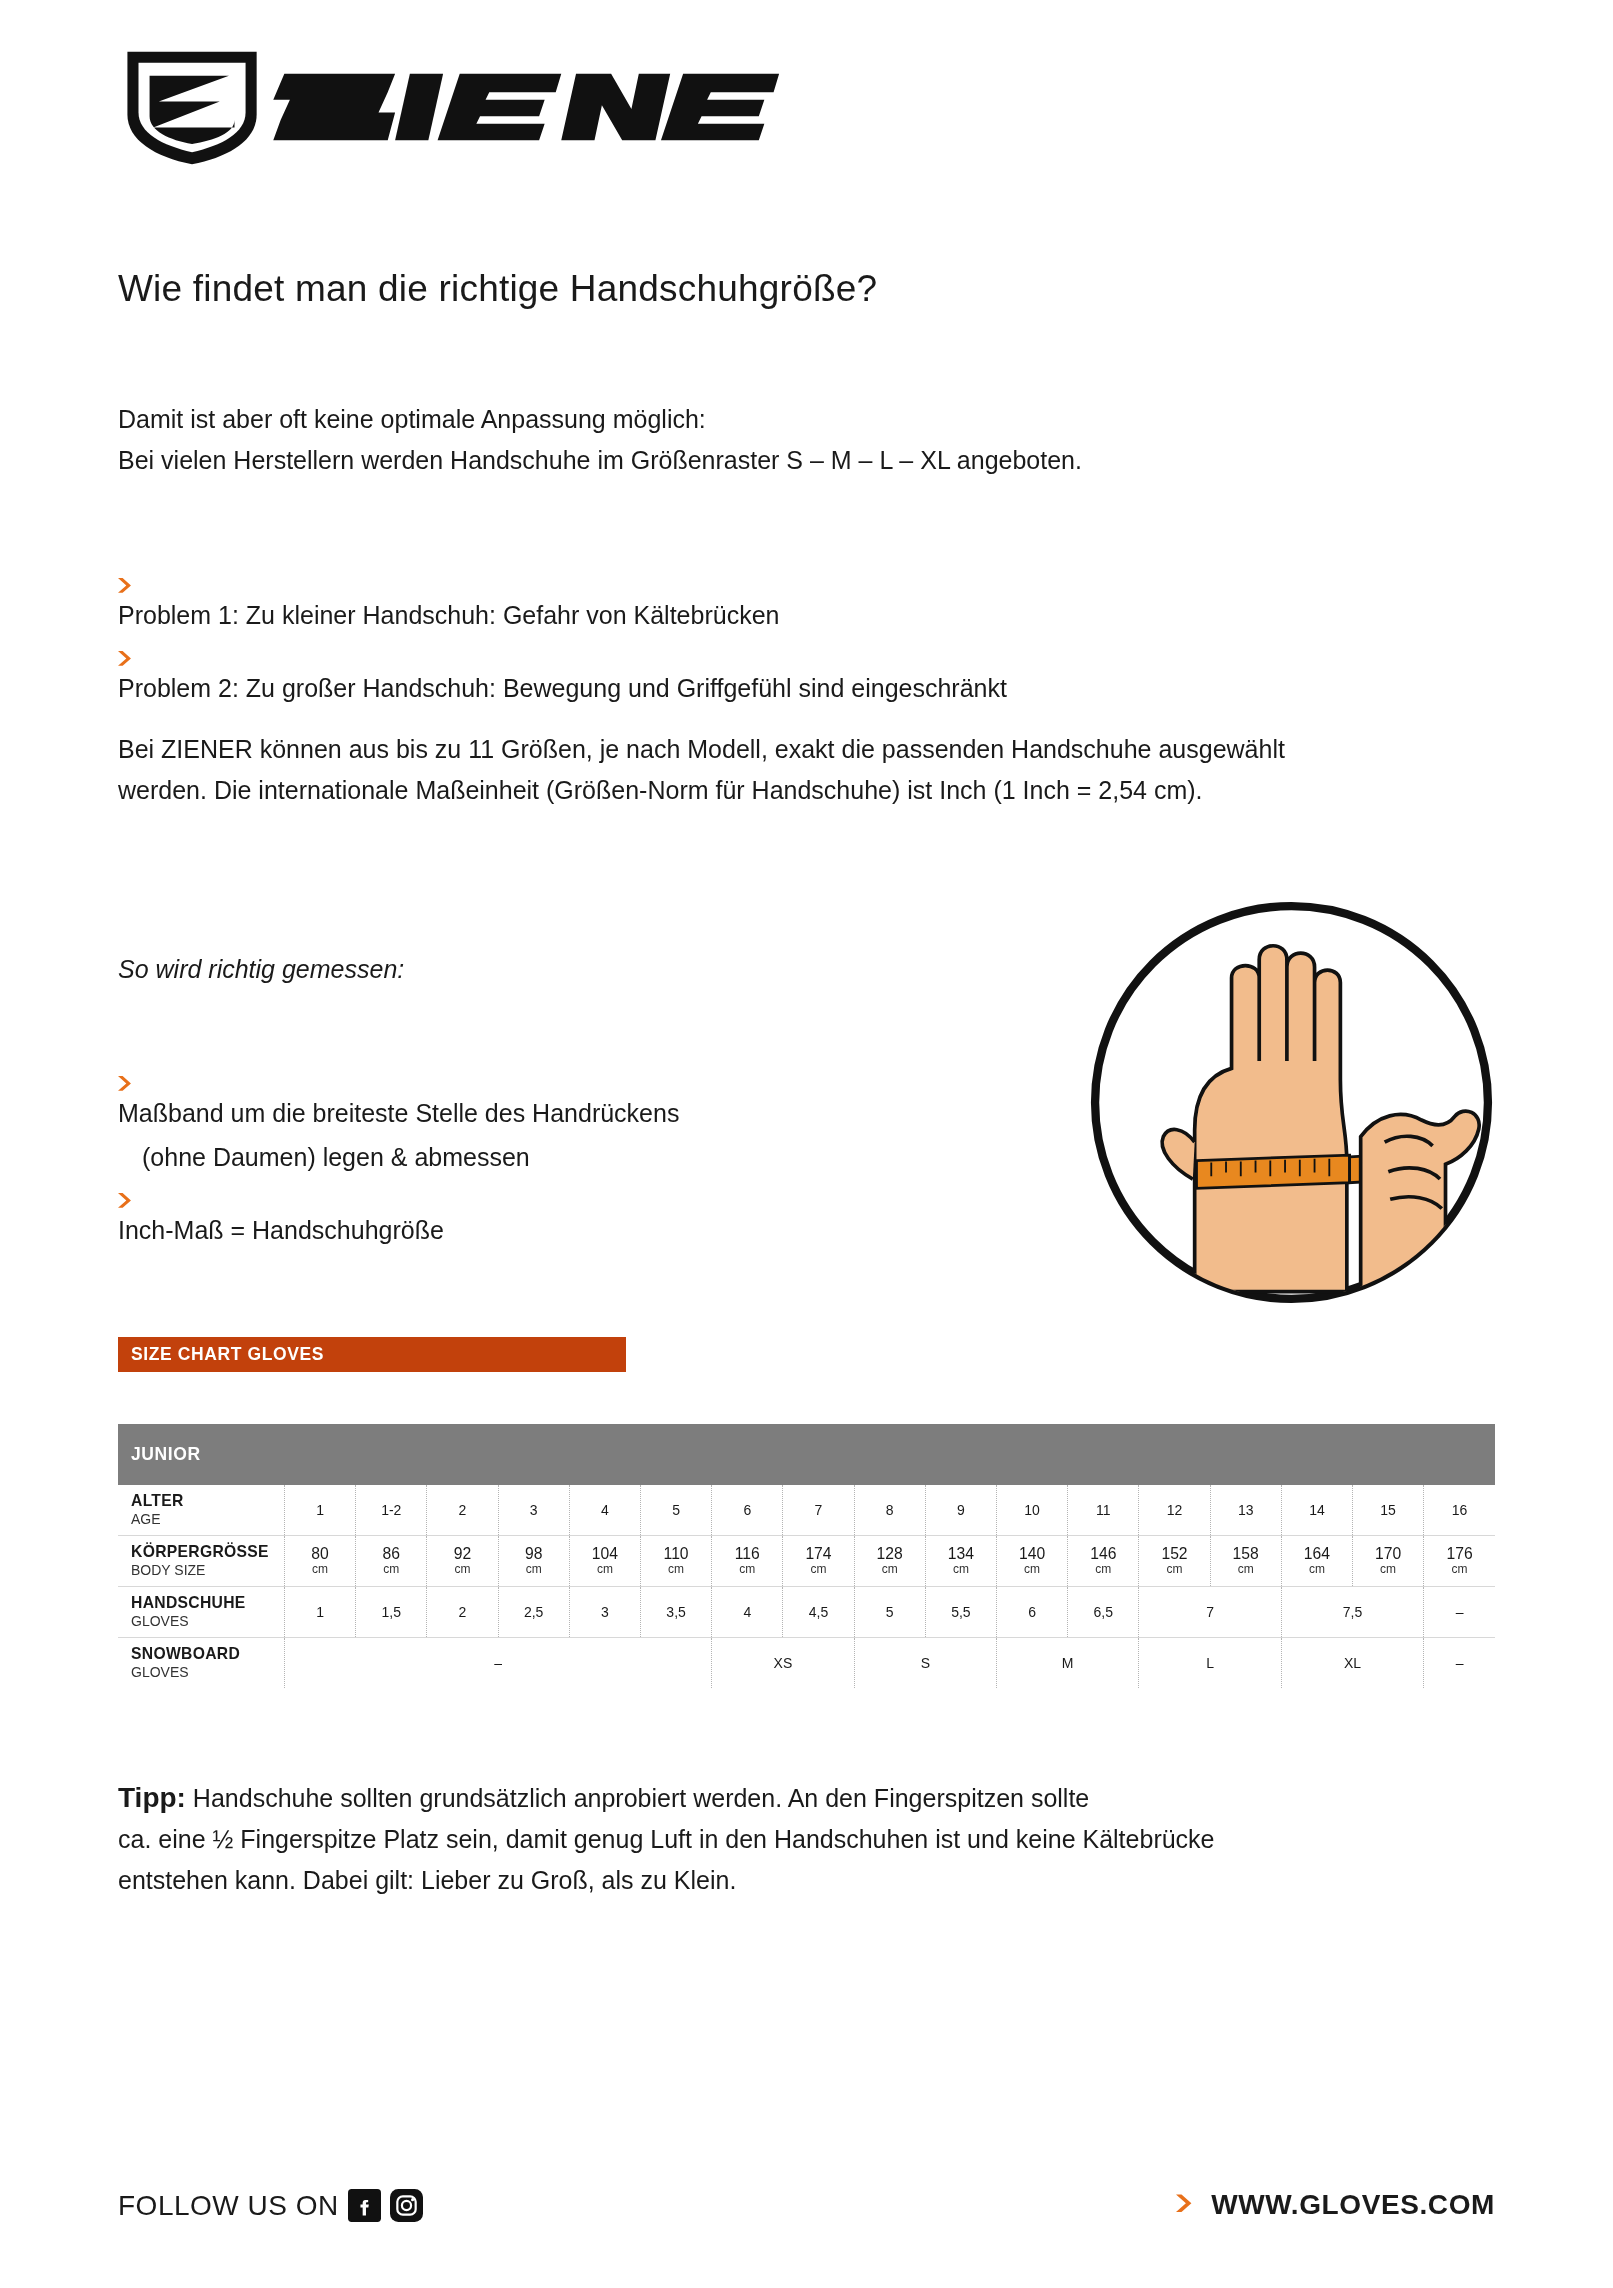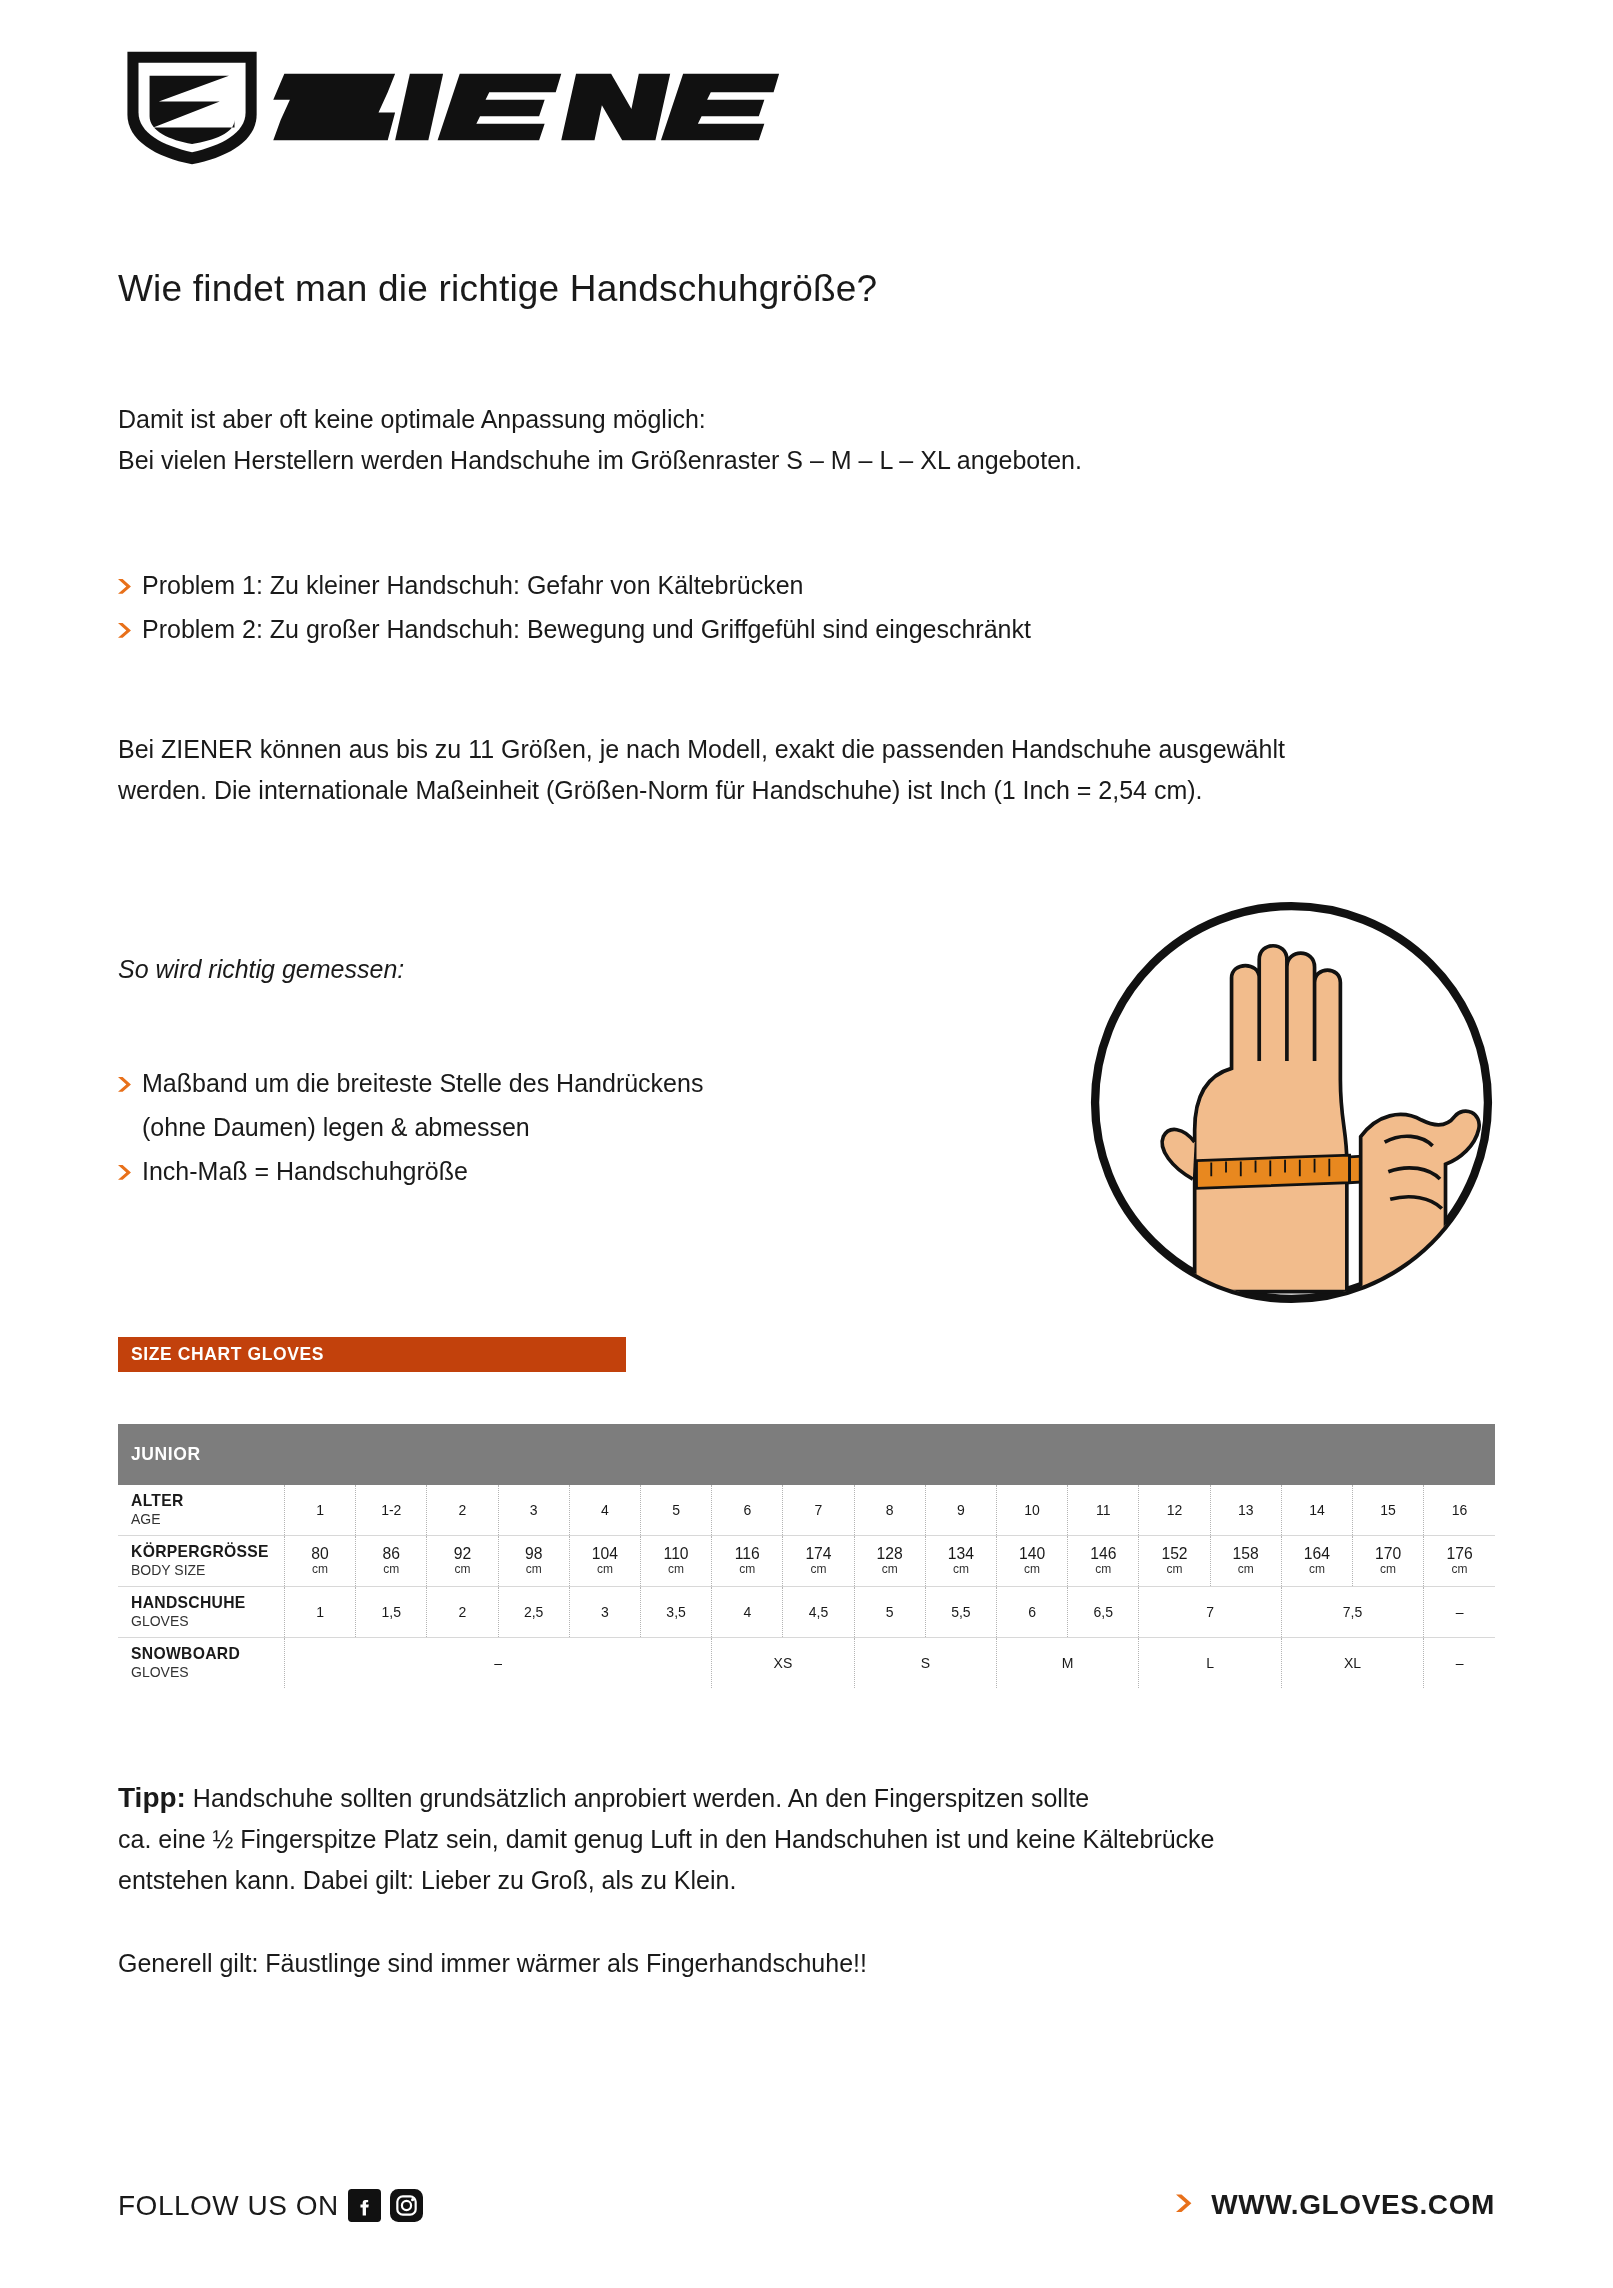--- a/index.html
+++ b/index.html
@@ -60,20 +60,21 @@
     left: 118px;
     width: 1384px;
   }
   .b-problems { top: 563px; }
   .bullet {
     display: flex;
     align-items: baseline;
     font-size: 25px;
     line-height: 44px;
     color: #1a1a1a;
+    flex-direction: column;
   }
   .arrow {
     display: inline-block;
     width: 24px;
     flex: 0 0 24px;
     color: #e8701a;
     font-size: 20px;
     line-height: 44px;
   }
   .arrow svg { display: block; margin-top: 14.8px; }
@@ -501,21 +502,20 @@
       </tbody>
     </table>
   </div>
 
   <div class="tipp">
     <div><b>Tipp:</b><span> Handschuhe sollten grundsätzlich anprobiert werden. An den Fingerspitzen sollte</span></div>
     <div>ca. eine ½ Fingerspitze Platz sein, damit genug Luft in den Handschuhen ist und keine Kältebrücke</div>
     <div>entstehen kann. Dabei gilt: Lieber zu Groß, als zu Klein.</div>
   </div>
 
-  <div class="generell">Generell gilt: Fäustlinge sind immer wärmer als Fingerhandschuhe!!</div>
 
   <div class="footer-follow">
     <span class="txt">FOLLOW US ON</span>
     <span class="sicon">
       <svg width="33" height="33" viewBox="0 0 36 36">
           <rect x="0" y="0" width="36" height="36" rx="4" fill="#111111"></rect>
           <path d="M22 12 h-3 c-2 0 -3 1.2 -3 3.2 V17 h-2.4 v3.2 H16 V29 h3.6 v-8.8 h2.6 l0.5 -3.2 h-3.1 v-1.4 c0 -0.8 0.3 -1.2 1.2 -1.2 H22 Z" fill="#ffffff"></path>
         </svg>
     </span>
     <span class="sicon">

